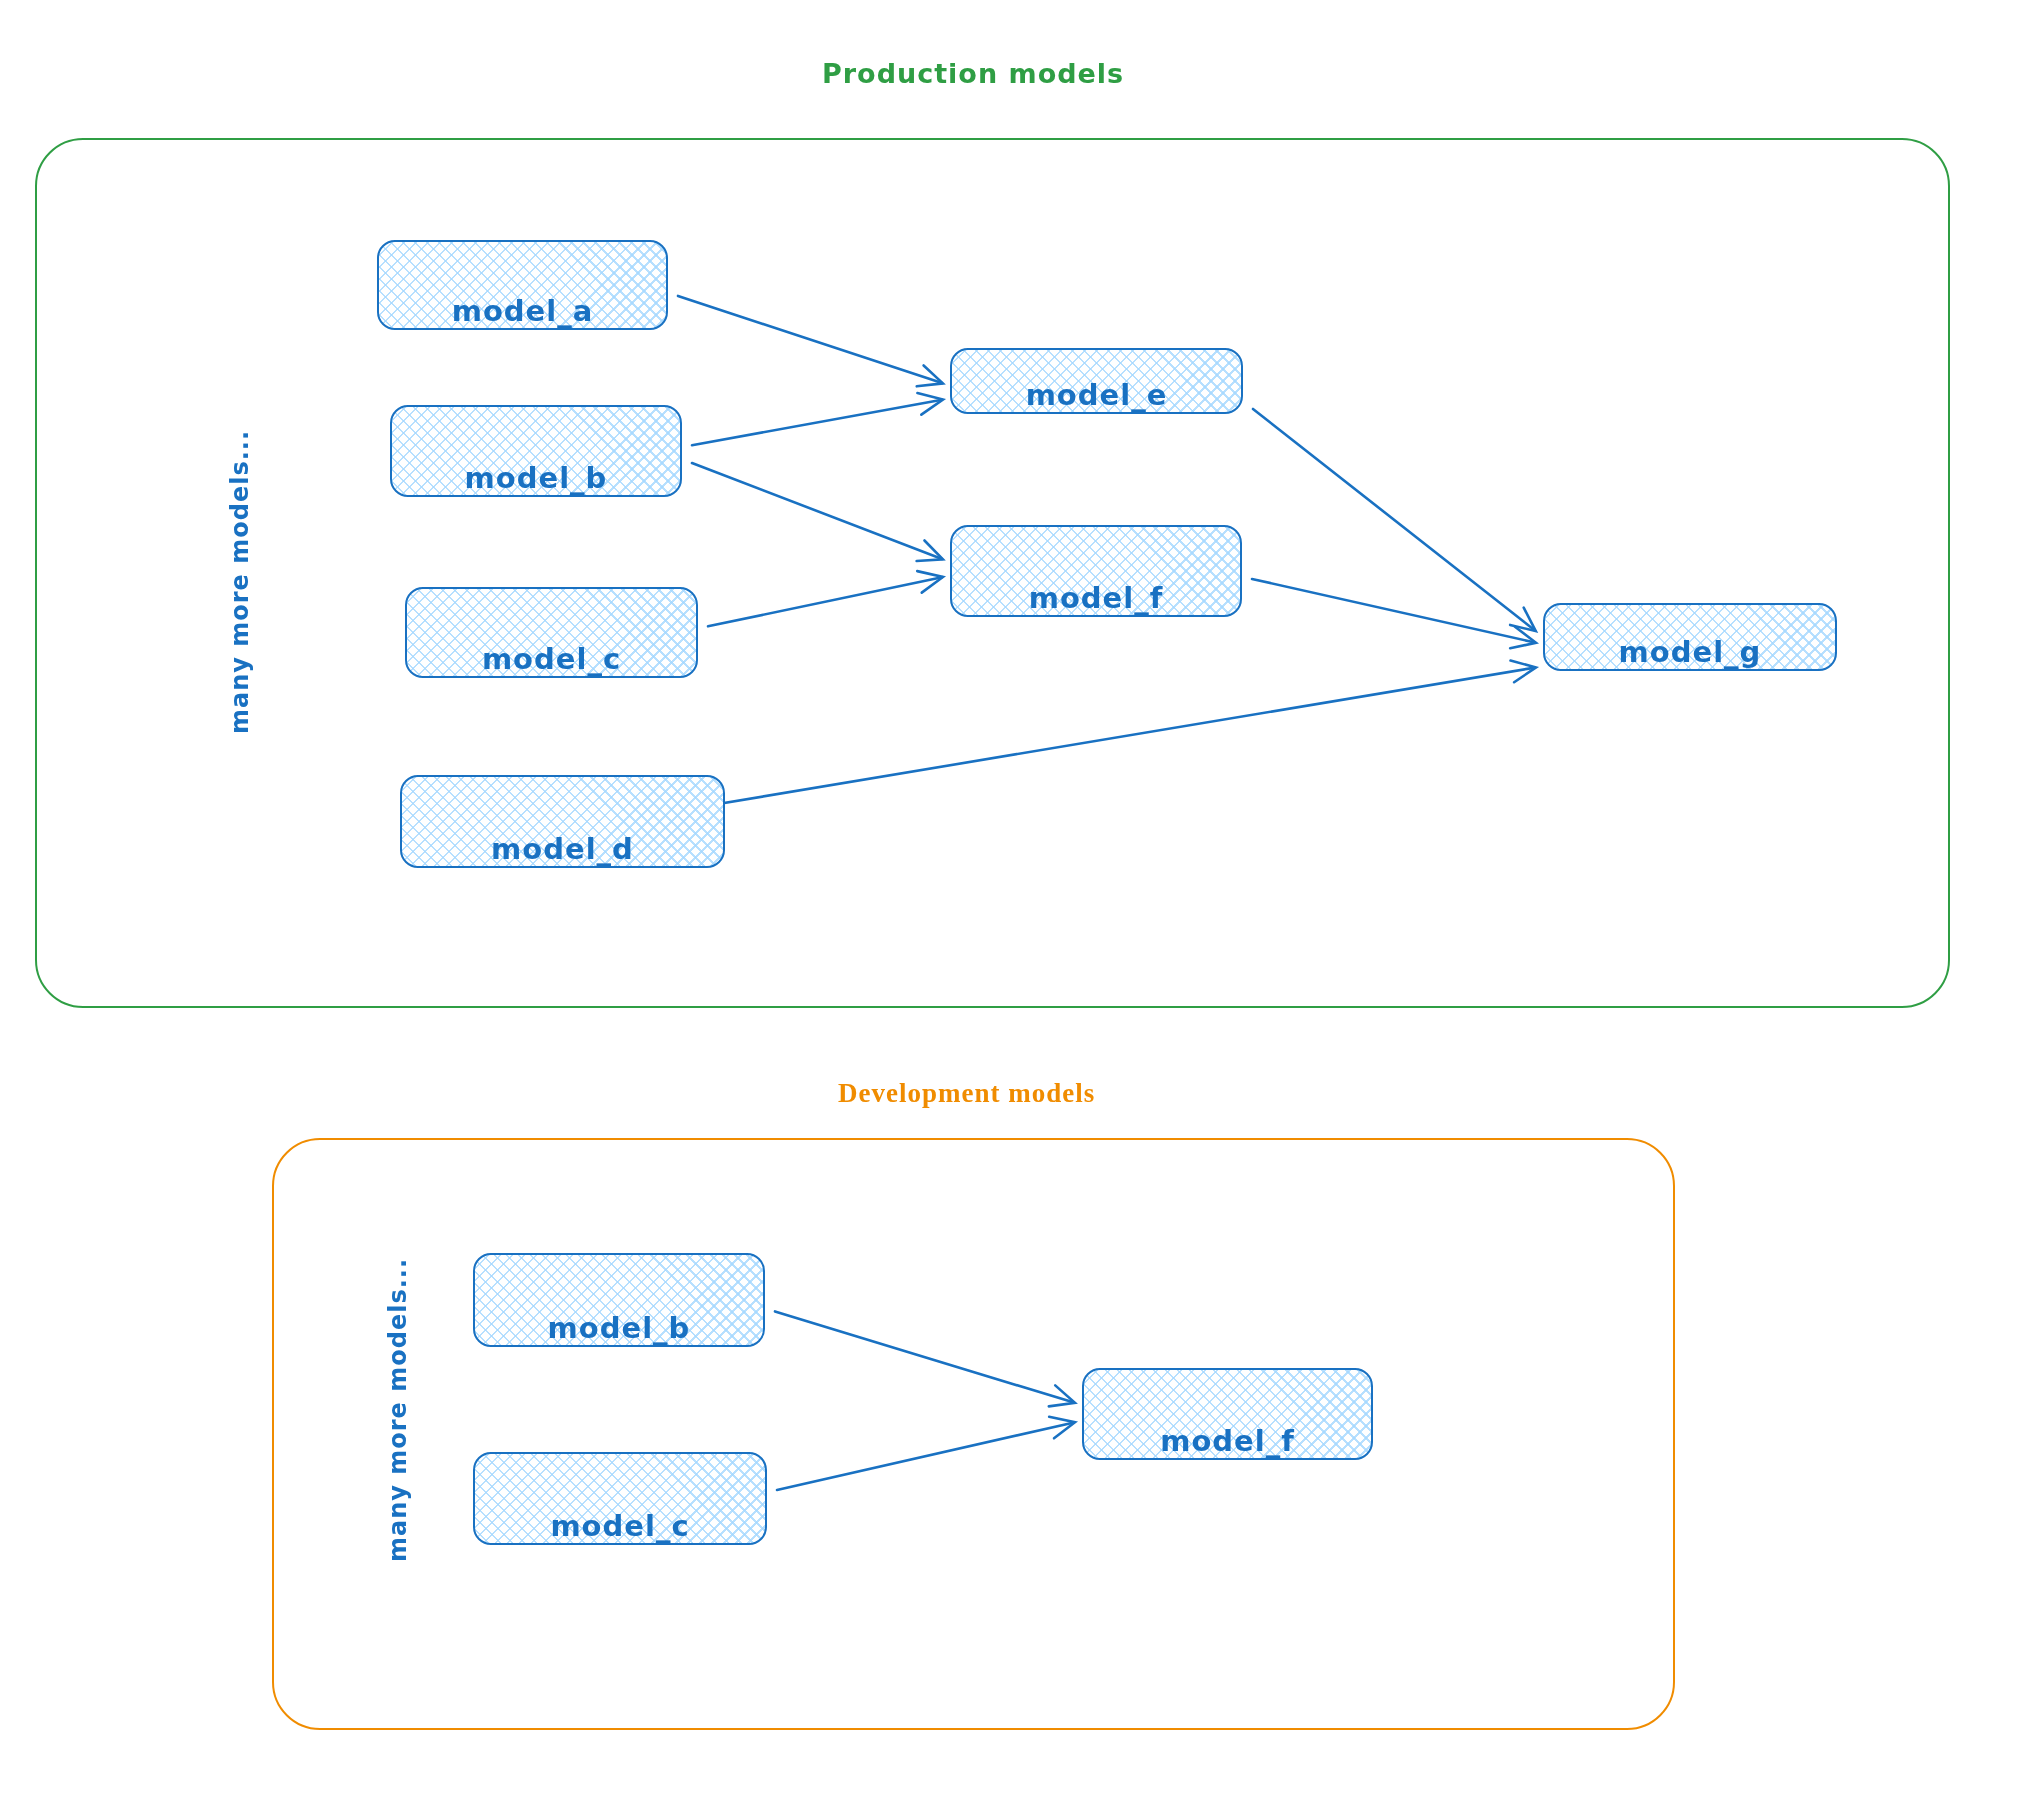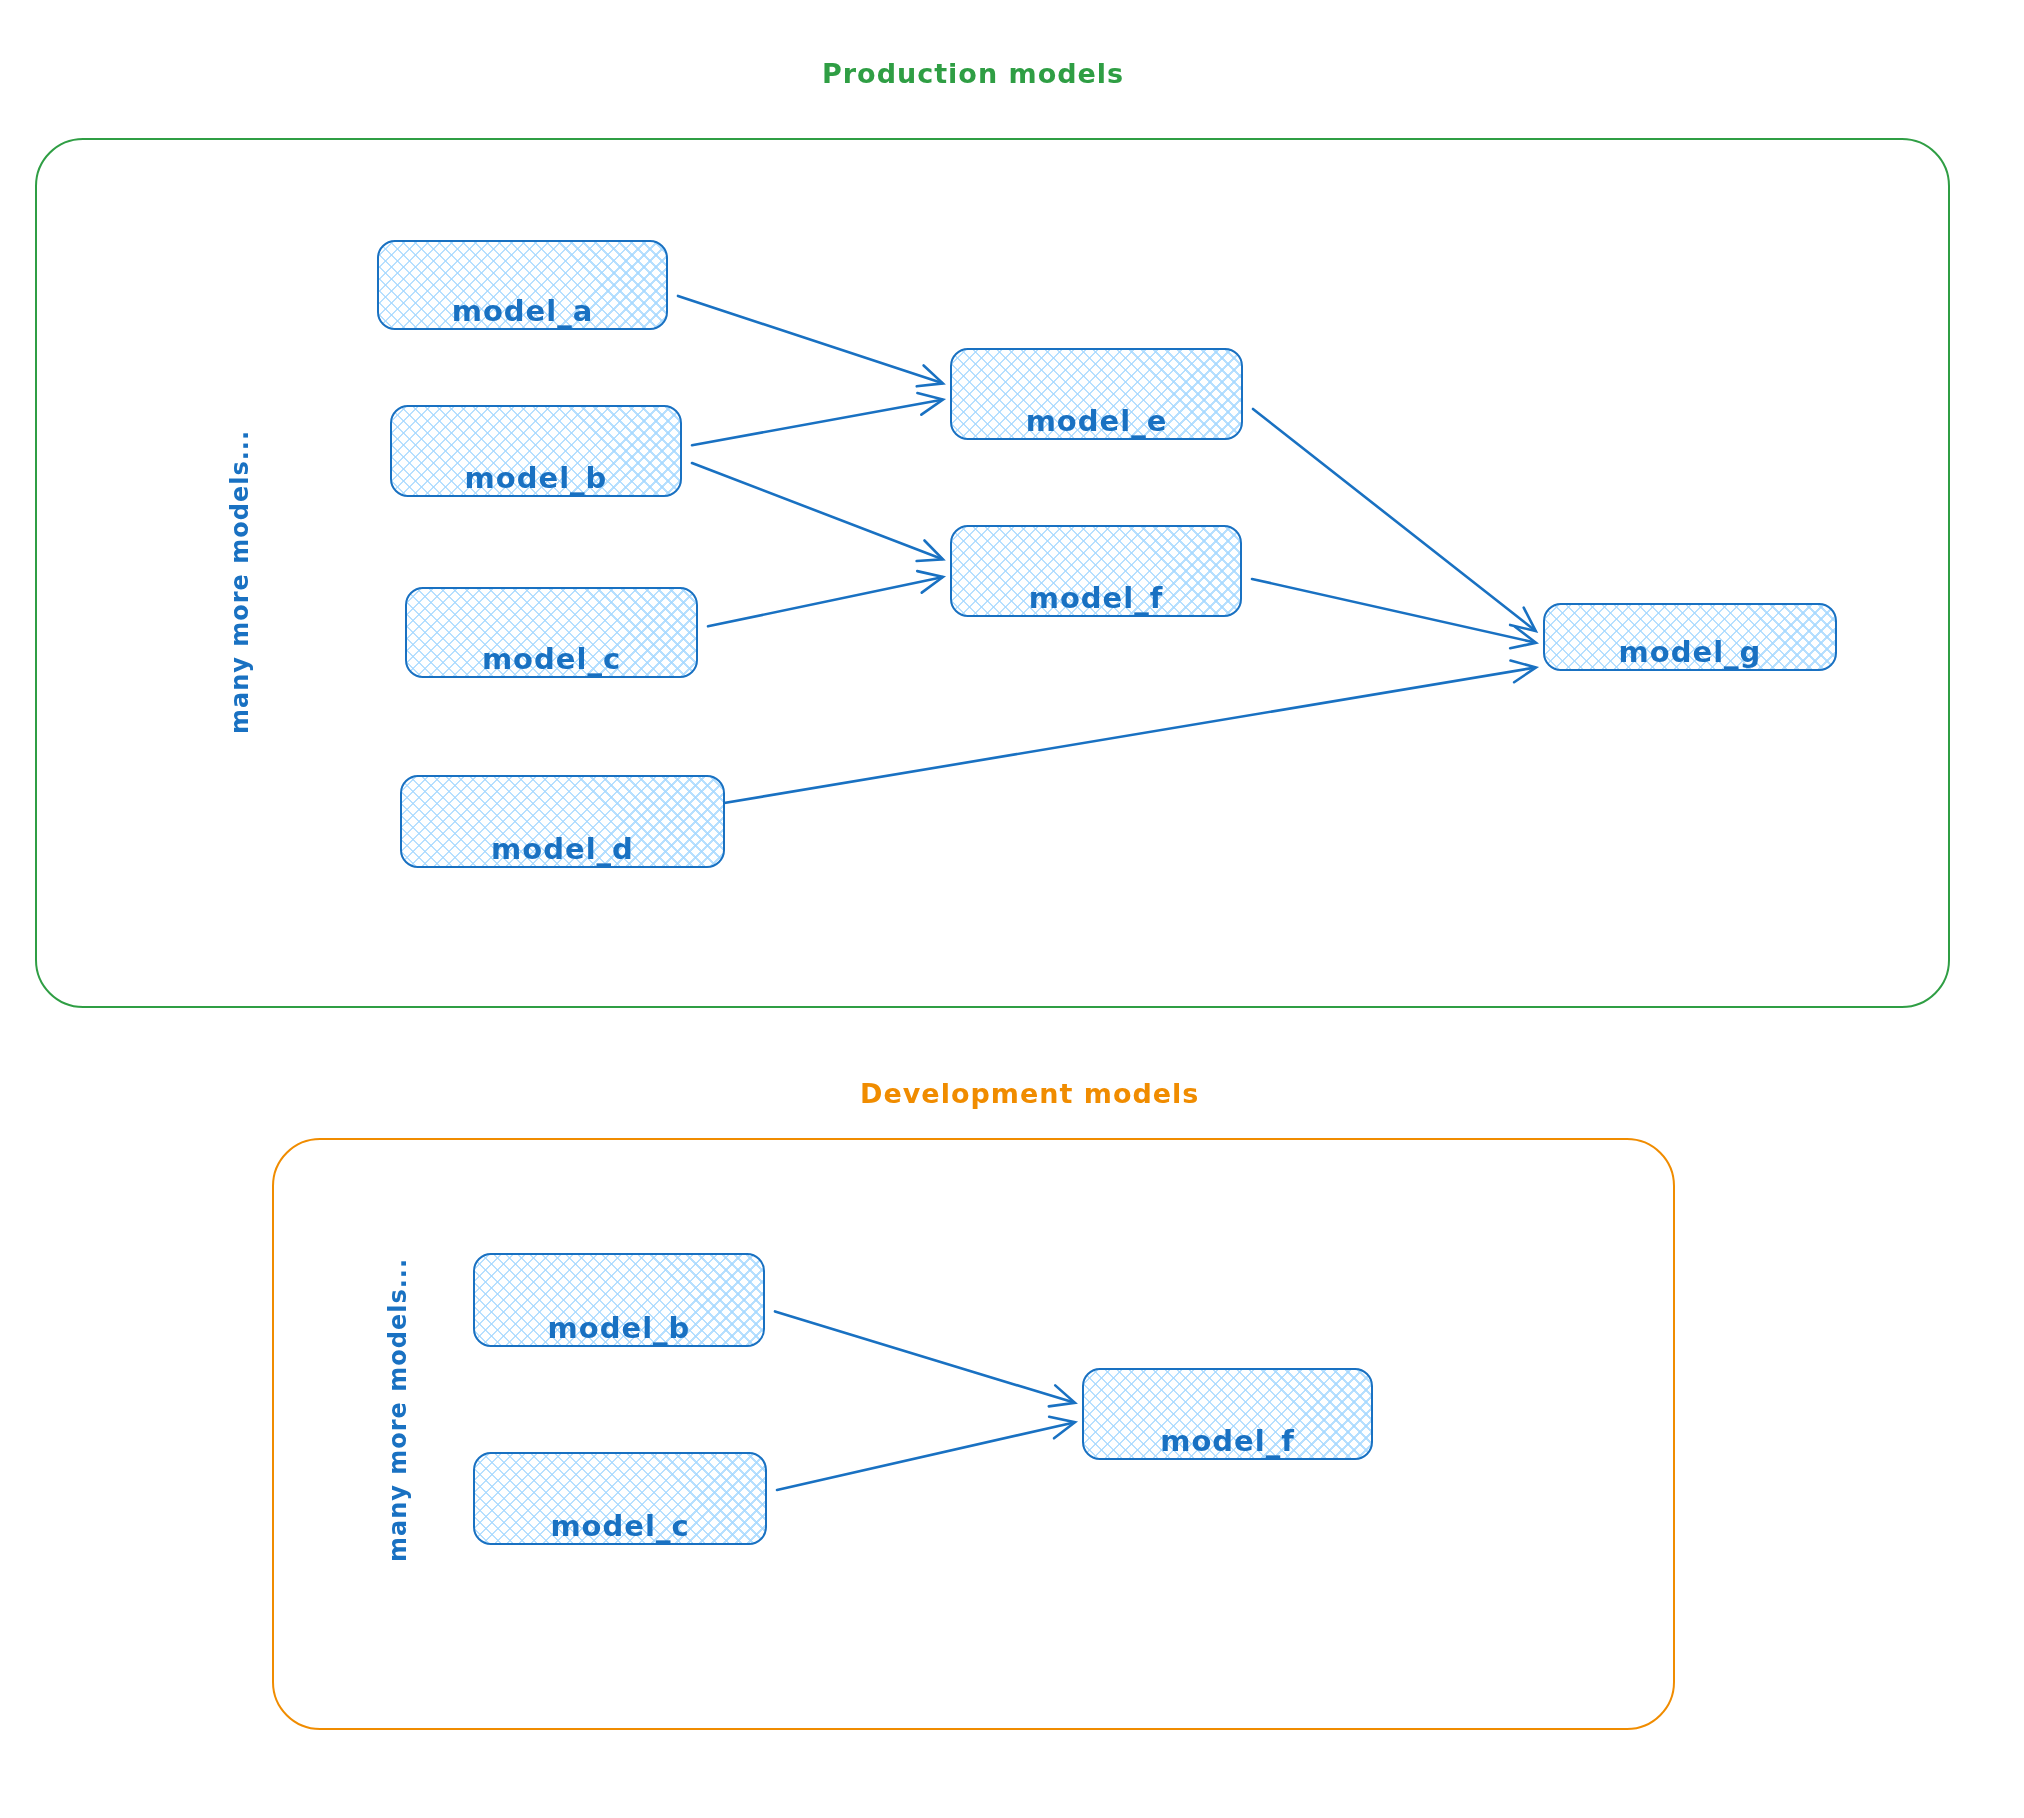--- a/index.html
+++ b/index.html
@@ -95,33 +95,33 @@
 </div>
 
 <div class="node" style="left:405px;top:587px;width:293px;height:91px;">
   <span class="node-label">model_c</span>
 </div>
 
 <div class="node" style="left:400px;top:775px;width:325px;height:93px;">
   <span class="node-label">model_d</span>
 </div>
 
-<div class="node" style="left:950px;top:348px;width:293px;height:92px;">
+<div class="node" style="left:950px;top:348px;width:293px;height:66px;">
   <span class="node-label">model_e</span>
 </div>
 
 <div class="node" style="left:950px;top:525px;width:292px;height:92px;">
   <span class="node-label">model_f</span>
 </div>
 
 <div class="node" style="left:1543px;top:603px;width:294px;height:68px;">
   <span class="node-label">model_g</span>
 </div>
 
-<div class="section-title" style="left: 860px; top: 1078px; color: rgb(240, 140, 0);">Development models</div>
+<div class="section-title" style="left: 838px; top: 1078px; color: rgb(240, 140, 0); font-family: Liberation Serif, serif;">Development models</div>
 
 <div class="container-box" style="left: 272px; top: 1138px; width: 1403px; height: 592px; border-color: rgb(240, 140, 0);"></div>
 
 <div class="side-note" style="left:263px;top:1413px;width:270px;">many more models...</div>
 
 <div class="node" style="left:473px;top:1253px;width:292px;height:94px;">
   <span class="node-label">model_b</span>
 </div>
 
 <div class="node" style="left:473px;top:1452px;width:294px;height:93px;">

